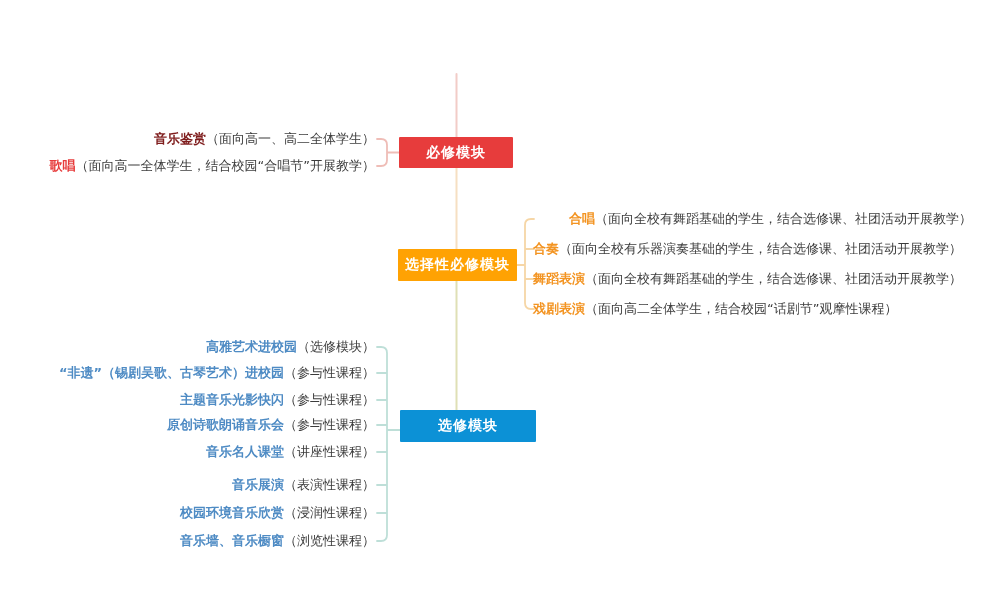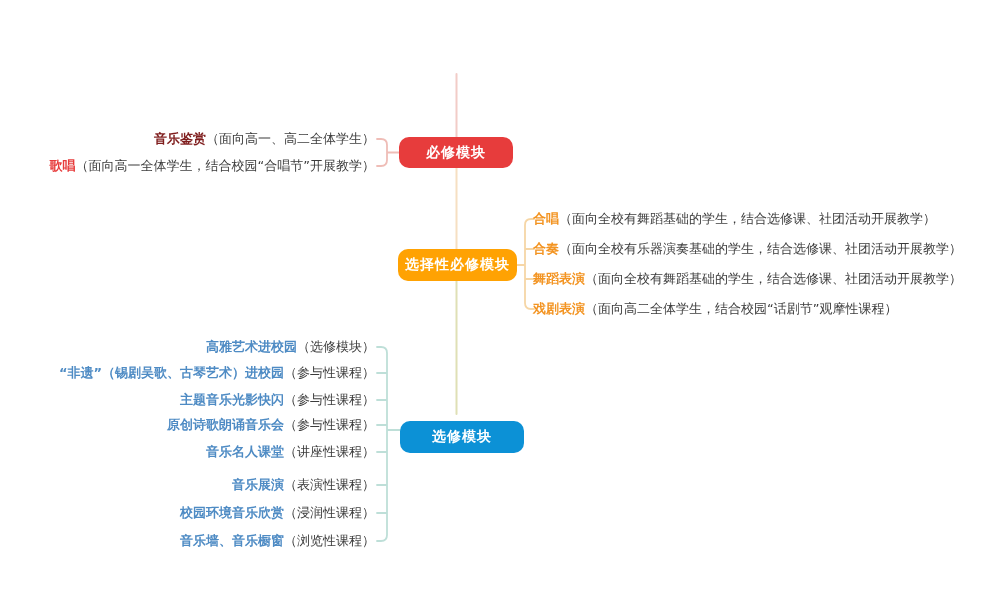--- a/index.html
+++ b/index.html
@@ -28,27 +28,27 @@
     pointer-events: none;
   }
   .module-box {
     position: absolute;
     display: flex;
     align-items: center;
     justify-content: center;
     color: #ffffff;
     font-size: 14px;
     font-weight: bold;
-    border-radius: 10px;
+    border-radius: 1px;
     white-space: nowrap;
     letter-spacing: 1px;
   }
   .box-0 { left: 399px; top: 137px; width: 114px; height: 31px; }
   .box-1 { left: 398px; top: 249px; width: 119px; height: 32px; }
-  .box-2 { left: 400px; top: 421px; width: 124px; height: 32px; }
+  .box-2 { left: 400px; top: 410px; width: 136px; height: 32px; }
   .item {
     position: absolute;
     height: 20px;
     line-height: 20px;
     font-size: 13px;
     white-space: nowrap;
   }
   .item-left  { right: 624px; text-align: right; }
   .item-right { left: 533px; text-align: left; }
   .term { font-weight: bold; }
@@ -73,21 +73,21 @@
     <path stroke-width="1.8" d="M377 347 H381 Q387 347 387 353 V535 Q387 541 381 541 H377 M377 373 H387 M377 400 H387 M377 425 H387 M377 452 H387 M377 485 H387 M377 513 H387 M387 430 H400" stroke="#BEDFD8"></path>
   </svg>
 
   <div class="module-box box-0" style="background-color: rgb(231, 60, 60);">必修模块</div>
   <div class="module-box box-1" style="background-color: rgb(255, 162, 3);">选择性必修模块</div>
   <div class="module-box box-2" style="background-color: rgb(12, 145, 214);">选修模块</div>
 
   <div class="item item-left" style="top:129px"><span class="term" style="color: #7f1d1d;">音乐鉴赏</span><span class="desc">（面向高一、高二全体学生）</span></div>
   <div class="item item-left" style="top:156px"><span class="term" style="color: rgb(231, 60, 60);">歌唱</span><span class="desc">（面向高一全体学生，结合校园“合唱节”开展教学）</span></div>
 
-  <div class="item item-right" style="top:209px"><span class="term" style="color: rgb(243, 148, 34);">合唱</span><span class="desc">（面向全校有舞蹈基础的学生，结合选修课、社团活动开展教学）</span></div>
+  <div class="item item-right" style="top:209px"><span class="term" style="color: rgb(243, 148, 34); margin-left: 36px;">合唱</span><span class="desc">（面向全校有舞蹈基础的学生，结合选修课、社团活动开展教学）</span></div>
   <div class="item item-right" style="top:239px"><span class="term" style="color: rgb(243, 148, 34);">合奏</span><span class="desc">（面向全校有乐器演奏基础的学生，结合选修课、社团活动开展教学）</span></div>
   <div class="item item-right" style="top:269px"><span class="term" style="color: rgb(243, 148, 34); text-align: right;">舞蹈表演</span><span class="desc">（面向全校有舞蹈基础的学生，结合选修课、社团活动开展教学）</span></div>
   <div class="item item-right" style="top:299px"><span class="term" style="color: rgb(243, 148, 34);">戏剧表演</span><span class="desc">（面向高二全体学生，结合校园“话剧节”观摩性课程）</span></div>
 
   <div class="item item-left" style="top:337px"><span class="term" style="color: rgb(78, 139, 196);">高雅艺术进校园</span><span class="desc">（选修模块）</span></div>
   <div class="item item-left" style="top:363px"><span class="term" style="color: rgb(78, 139, 196);">“非遗”（锡剧吴歌、古琴艺术）进校园</span><span class="desc">（参与性课程）</span></div>
   <div class="item item-left" style="top:390px"><span class="term" style="color: rgb(78, 139, 196);">主题音乐光影快闪</span><span class="desc">（参与性课程）</span></div>
   <div class="item item-left" style="top:415px"><span class="term" style="color: rgb(78, 139, 196);">原创诗歌朗诵音乐会</span><span class="desc">（参与性课程）</span></div>
   <div class="item item-left" style="top:442px"><span class="term" style="color: rgb(78, 139, 196); margin-top: 20px;">音乐名人课堂</span><span class="desc">（讲座性课程）</span></div>
   <div class="item item-left" style="top:475px"><span class="term" style="color: rgb(78, 139, 196);">音乐展演</span><span class="desc">（表演性课程）</span></div>

